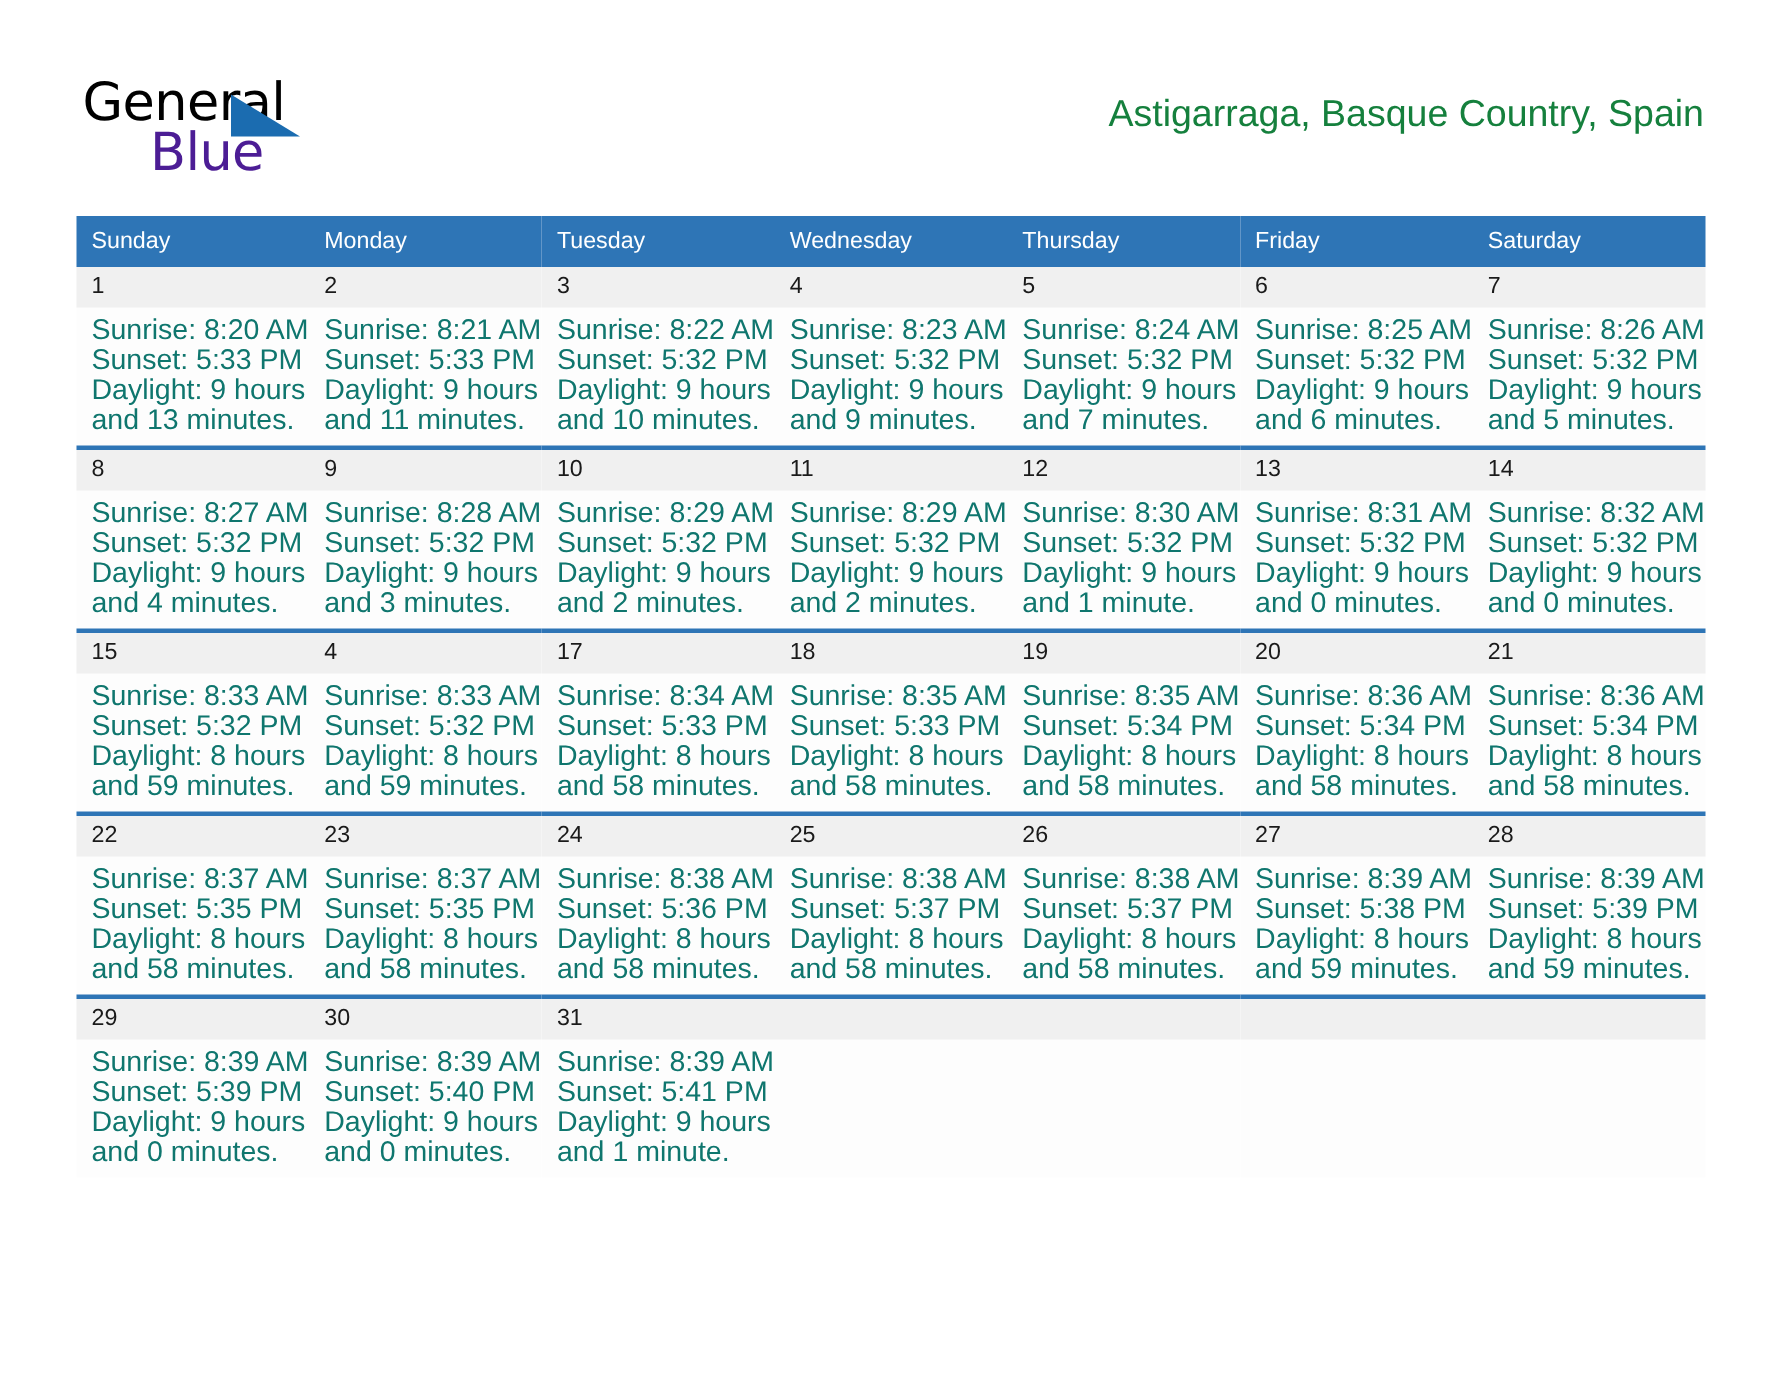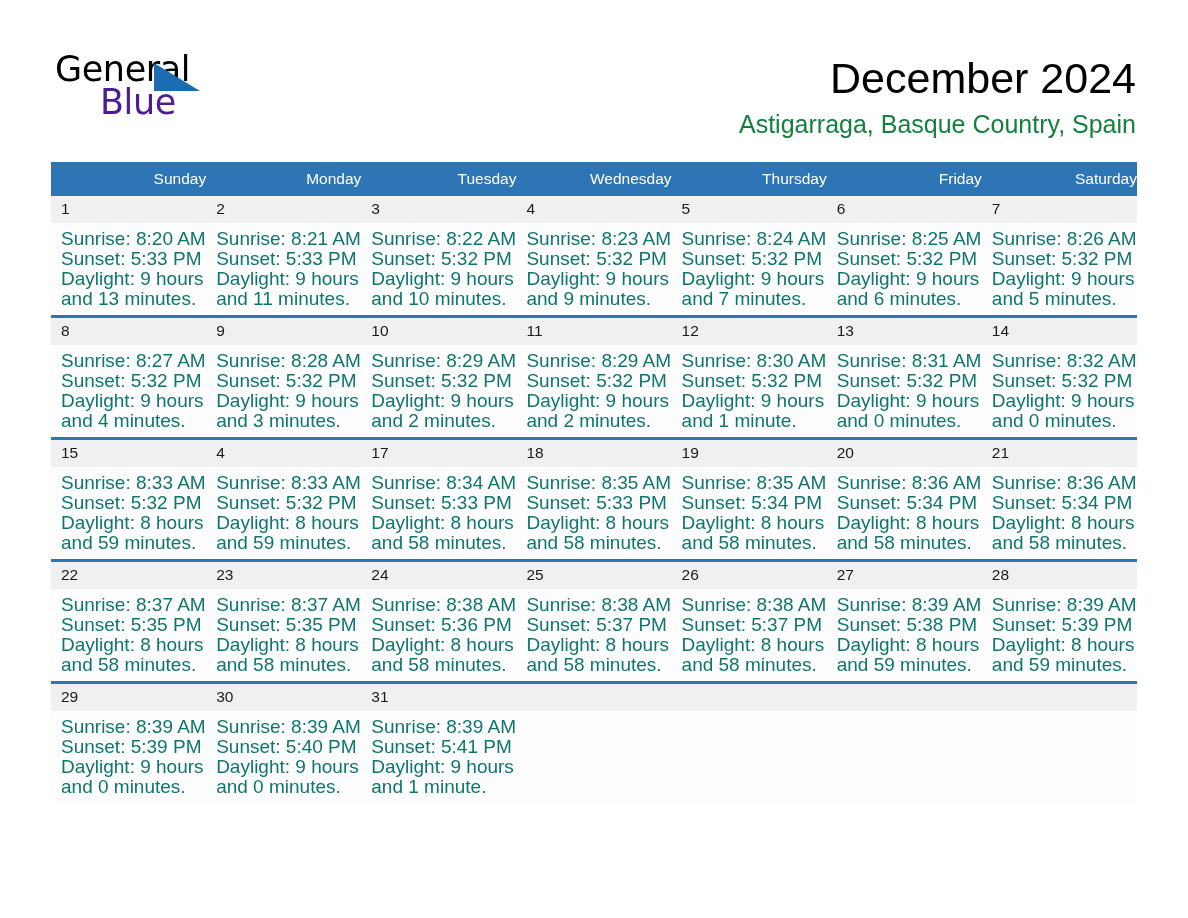--- a/index.html
+++ b/index.html
@@ -92,21 +92,21 @@
     margin: 20px 51px 0 51px;
     width: 1086px;
     border-collapse: collapse;
     table-layout: fixed;
   }
   .calendar th {
     background: #2e75b6;
     color: #ffffff;
     font-size: 15.5px;
     font-weight: 400;
-    text-align: right;
+    text-align: left;
     padding: 8px 0 8px 10px;
     height: 17px;
     vertical-align: middle;
   }
   .calendar td {
     vertical-align: top;
     padding: 0;
     width: 155.14px;
     height: 119px;
     background: #fdfdfd;
@@ -149,21 +149,20 @@
 
   <div class="header">
 
     <div class="logo">
       <span class="logo-general">General</span>
       <span class="logo-triangle"></span>
       <span class="logo-blue">Blue</span>
     </div>
 
     <div class="titles">
-      <div class="month-title">December 2024</div>
       <div class="location-title">Astigarraga, Basque Country, Spain</div>
     </div>
 
   </div>
 
   <table class="calendar">
     <thead>
       <tr>
         <th>Sunday</th>
         <th>Monday</th>

